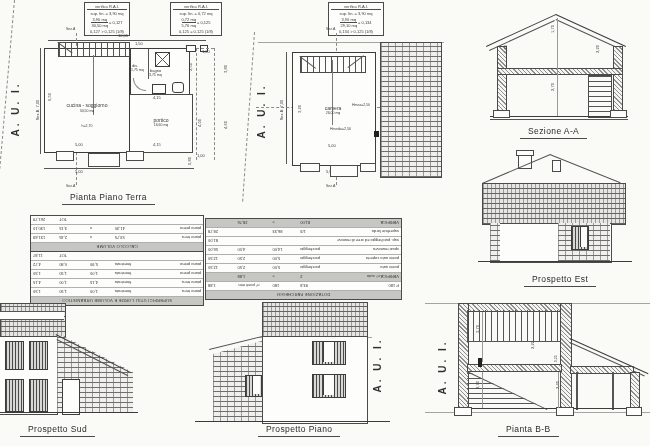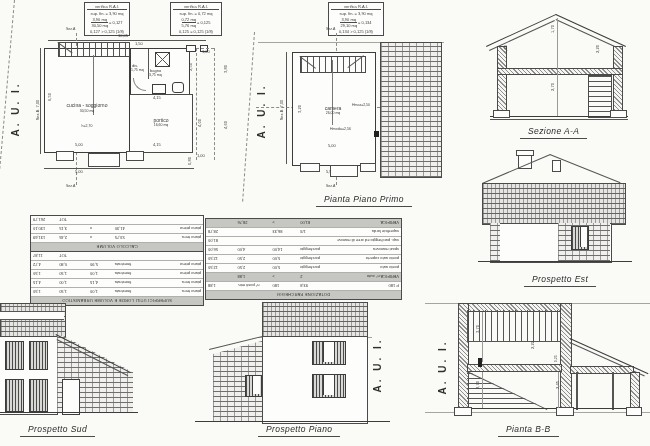--- a/index.html
+++ b/index.html
@@ -24,21 +24,21 @@
   .stripesv{background:repeating-linear-gradient(90deg,#555 0 1px,transparent 1px 6px);}
   .stripesh{background:repeating-linear-gradient(0deg,#555 0 1px,transparent 1px 5px);}
   .winstripe{background:repeating-linear-gradient(90deg,#4a4a4a 0 1px,#d8d8d4 1px 3px);border:1px solid #3c3c3c;position:absolute;}
   .ln{position:absolute;border-top:1.5px solid #3c3c3c;transform-origin:0 0;}
   .ln1{position:absolute;border-top:1px solid #555;transform-origin:0 0;}
   .lng{position:absolute;border-top:1px solid #a5a5a0;}
   .lv{position:absolute;border-left:1px solid #555;}
   .dashv{position:absolute;border-left:1px dashed #8a8a8a;transform-origin:0 0;}
   .dashh{position:absolute;border-top:1px dashed #8a8a8a;}
   .title{position:absolute;font-size:8.5px;letter-spacing:.4px;color:#2b2b2b;
-    border-bottom:1px solid #4a4a4a;padding:0 8px 2px;white-space:nowrap;font-style:italic;}
+    border-bottom:1px solid #4a4a4a;padding:0 8px 2px;white-space:nowrap;}
   .vbox{position:absolute;border:1px solid #4a4a4a;background:#fdfdfb;font-size:4px;
     line-height:1.35;text-align:center;padding:1px 2px;}
   .vbox .vt{border-bottom:1px solid #4a4a4a;margin-bottom:1px;font-size:4px;}
   .frow{display:flex;justify-content:center;align-items:center;gap:1px;}
   .frac{display:inline-block;text-align:center;}
   .frac .nu{display:block;border-bottom:1px solid #4a4a4a;}
   .vtable{position:absolute;background:#fdfdfb;border:1px solid #4a4a4a;
     transform:rotate(180deg);font-size:4px;color:#333;}
   .vtable .tr{display:flex;border-top:1px solid #b0b0ac;height:8px;align-items:center;}
   .vtable .tr:first-child{border-top:none;}
@@ -146,20 +146,21 @@
   <div class="t t4 vert" style="left:214px;top:123px;width:24px;">4,60</div>
   <div class="t t4" style="left:153px;top:96px;">4,15</div>
   <div class="t t4 vert" style="left:188px;top:121px;width:24px;">4,00</div>
   <div class="t t4" style="left:75px;top:143px;">5,00</div>
   <div class="t t4" style="left:153px;top:143px;">4,15</div>
   <div class="t t4" style="left:75px;top:170px;">5,00</div>
   <div class="t t4" style="left:202px;top:50px;">1,00</div>
   <div class="t t4" style="left:197px;top:154px;">1,00</div>
   <div class="t t4 vert" style="left:180px;top:159px;width:20px;">0,80</div>
 
+  <div class="title" style="left:62px;top:192px;">Pianta Piano Terra</div>
 
   <div class="t aui vert" style="left:234px;top:106px;width:56px;">A. U. I.</div>
   <div class="t t4 vert" style="left:262px;top:108px;width:40px;">
     <span>Sez.B</span>&nbsp;&nbsp;<span>7,00</span>
   </div>
   <div class="lv" style="left:286px;top:52px;height:112px;"></div>
   <div class="t t35" style="left:326px;top:28px;">Sez.A</div>
   <div class="dashv" style="left:336px;top:33px;height:152px;"></div>
   <div class="t t35" style="left:326px;top:185px;">Sez.A</div>
   <div class="lng" style="left:258px;top:42px;width:186px;"></div>
@@ -179,21 +180,20 @@
   <div class="t t35" style="left:352px;top:104px;">Hmax=2,50</div>
   <div class="t t35" style="left:330px;top:128px;">Hmedia=2,56</div>
   <div class="t t4 vert" style="left:288px;top:107px;width:24px;">3,20</div>
   <div class="t t4" style="left:328px;top:144px;">5,00</div>
   <div class="t t4" style="left:326px;top:170px;">5,90</div>
 
   <div class="box1" style="left:300px;top:163px;width:18px;height:7px;"></div>
   <div class="box1" style="left:330px;top:165px;width:26px;height:10px;"></div>
   <div class="box1" style="left:360px;top:163px;width:14px;height:7px;"></div>
 
-  <div class="title" style="left:316px;top:194px;">Pianta Piano Primo</div>
 
   <div class="ln" style="left:486px;top:46px;width:77px;transform:rotate(-24.6deg);"></div>
   <div class="ln1" style="left:489px;top:50px;width:72px;transform:rotate(-24.6deg);"></div>
   <div class="ln" style="left:556px;top:14px;width:77px;transform:rotate(24.6deg);"></div>
   <div class="ln1" style="left:556px;top:19px;width:72px;transform:rotate(24.6deg);"></div>
   <div class="box1 hatch" style="left:497px;top:46px;width:8px;height:70px;"></div>
   <div class="box1 hatch" style="left:613px;top:46px;width:8px;height:70px;"></div>
   <div class="box1 hatch" style="left:497px;top:68px;width:124px;height:5px;"></div>
   <div class="box1 stripesh" style="left:588px;top:75px;width:22px;height:41px;"></div>
   <div class="lv" style="left:557px;top:18px;height:98px;border-color:#999;"></div>

